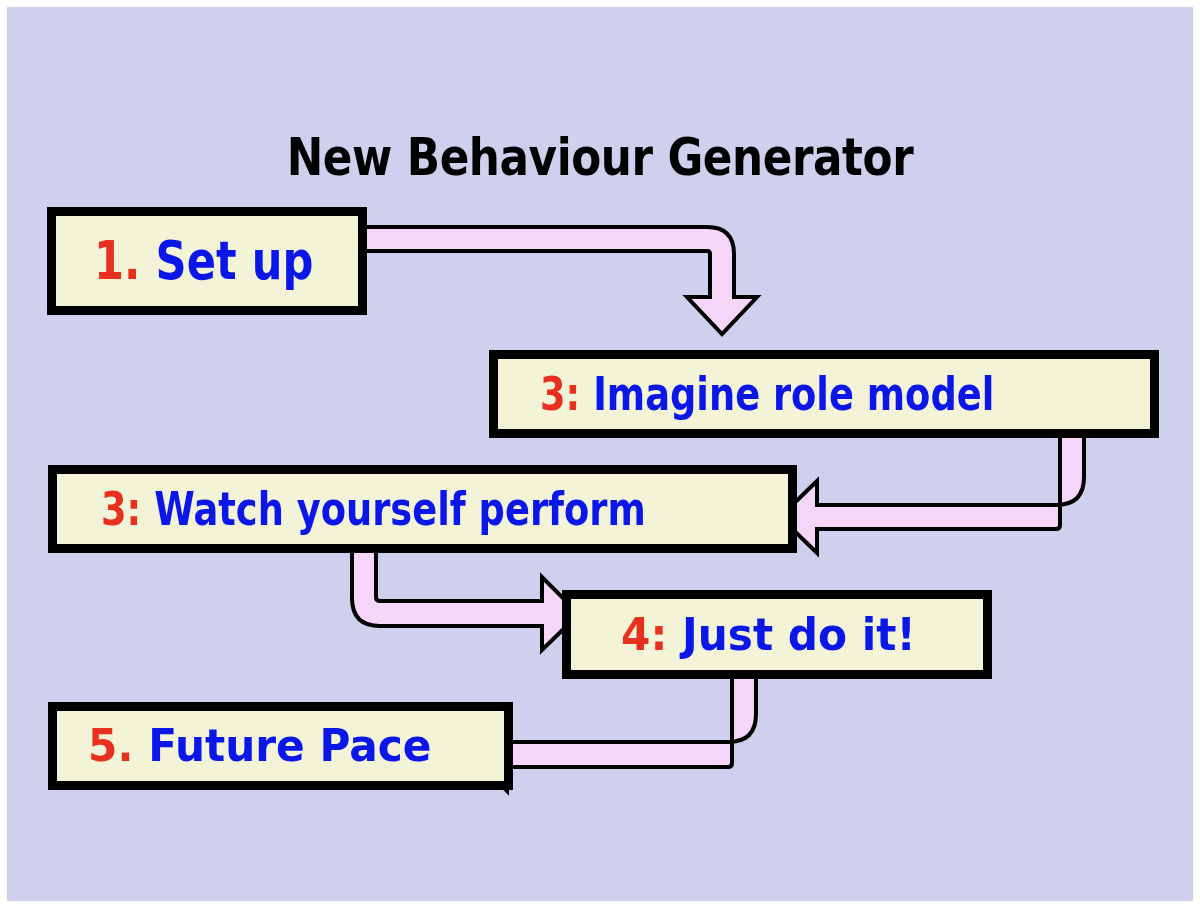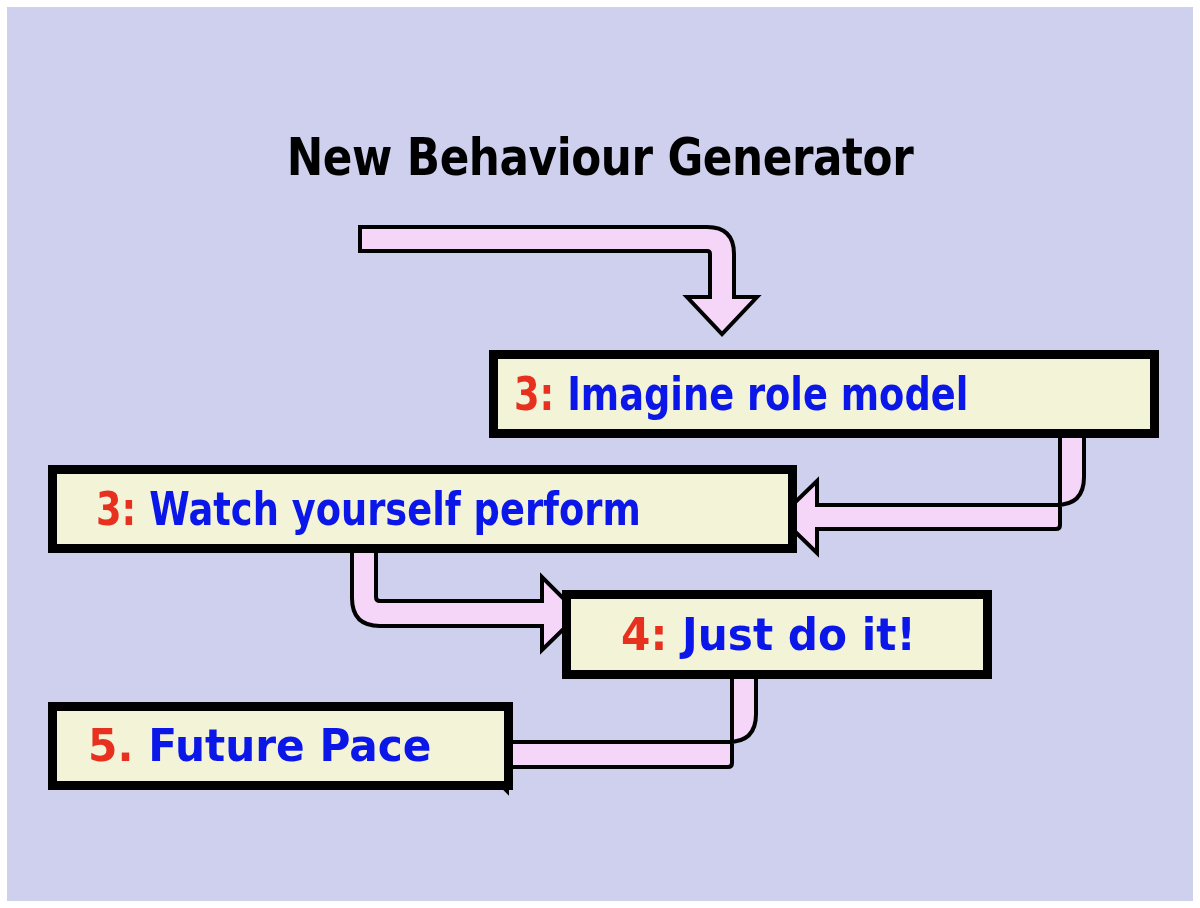--- a/index.html
+++ b/index.html
@@ -66,24 +66,24 @@
   
   .wide .label {
     font-family: "DejaVu Sans", sans-serif;
     transform: scaleX(0.96);
     transform-origin: left center;
   }
 
   #node-1 { left: 40px;  top: 200px; width: 320px; height: 108px; padding-left: 38px; }
   #node-1 .label { font-size: 54px; }
 
-  #node-2 { left: 482px; top: 343px; width: 670px; height: 88px; padding-left: 16px; }
+  #node-2 { left: 482px; top: 343px; width: 670px; height: 88px; padding-left: 42px; }
   #node-2 .label { font-size: 46px; }
 
-  #node-3 { left: 41px;  top: 458px; width: 749px; height: 88px; padding-left: 39px; }
+  #node-3 { left: 41px;  top: 458px; width: 749px; height: 88px; padding-left: 39px; justify-content: center; }
   #node-3 .label { font-size: 46px; }
 
   #node-4 { left: 555px; top: 583px; width: 430px; height: 89px; padding-left: 50px; }
   #node-4 .label { font-size: 44px; }
 
   #node-5 { left: 41px;  top: 695px; width: 465px; height: 88px; padding-left: 31px; }
   #node-5 .label { font-size: 44px; }
 
   
   .arrow-layer {
@@ -157,20 +157,25 @@
                L 500,735
                L 500,711
                L 463,747
                L 500,784
                L 500,760
                L 721,760
                Q 725,760 725,756
                Z"></path>
     </svg>
 
+    <div class="node cond" id="node-1">
+      <span class="label">
+        <span class="num">1.</span><span>&nbsp;</span><span class="txt">Set up</span>
+      </span>
+    </div>
 
     <div class="node cond" id="node-2">
       <span class="label">
         <span class="num">3:</span><span>&nbsp;</span><span class="txt">Imagine role model</span>
       </span>
     </div>
 
     <div class="node cond" id="node-3">
       <span class="label">
         <span class="num">3:</span><span>&nbsp;</span><span class="txt">Watch yourself perform</span>

